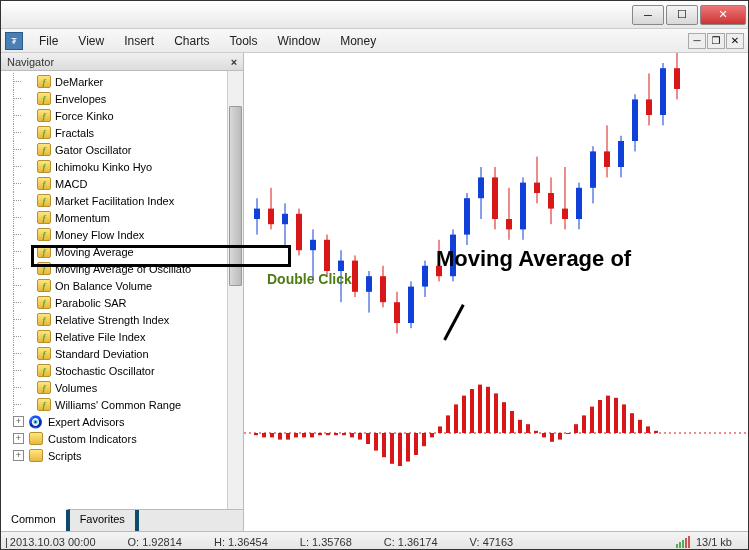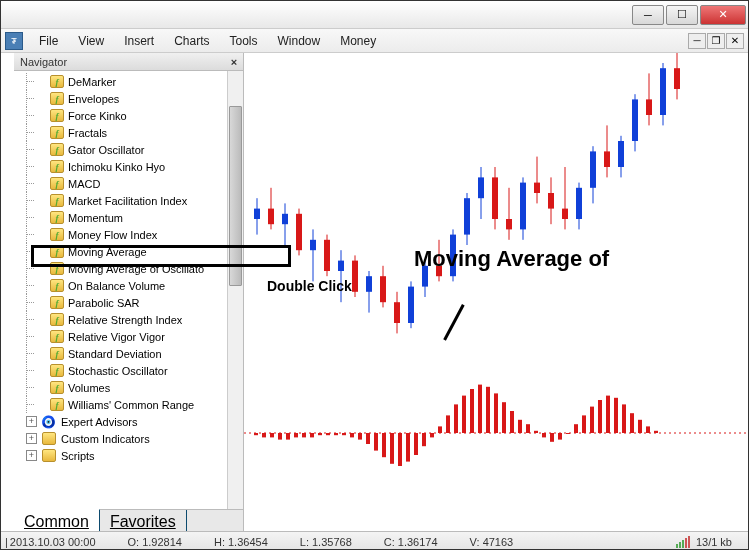--- a/index.html
+++ b/index.html
@@ -17,43 +17,43 @@
 .menu-bar { height: 24px; background: linear-gradient(#f8f8f8,#ececec); border-bottom: 1px solid #ccc; display: flex; align-items: center; padding-left: 4px; gap: 0; }
 .app-icon { width: 18px; height: 18px; background: #4a7fb5; border: 1px solid #2a5a8a; margin-right: 6px; display:flex; align-items:center; justify-content:center; font-size:9px; color:#fff; }
 .menu-item { padding: 15px 10px; font-size: 12px; cursor: pointer; color: #222; }
 .menu-mini { margin-left: auto; display: flex; gap: 1px; padding-right: 4px; }
 .mini-btn { width: 18px; height: 16px; border: 1px solid #aaa; background: #eee; font-size: 10px; display:flex;align-items:center;justify-content:center; cursor:pointer; }
 
 
 .content { display: flex; height: 478px; }
 
 
-.navigator { width: 243px; background: #fff; border-right: 1px solid #bbb; display: flex; flex-direction: column; position: relative; padding-left: 13px; }
+.navigator { width: 243px; background: #fff; border-right: 1px solid #bbb; display: flex; flex-direction: column; position: relative; }
 .nav-header { height: 18px; background: linear-gradient(#f0f0f0,#dcdcdc); border-bottom: 1px solid #bbb; display: flex; align-items: center; justify-content: space-between; padding: 0 2px 0 6px; font-size: 11px; color: #333; }
 .nav-close { width: 14px; height: 14px; font-size: 11px; font-weight: bold; cursor: pointer; display:flex;align-items:center;justify-content:center; }
 .nav-tree { flex: 1; overflow: hidden; position: relative; padding-top: 2px; }
 .tree-scroll { position: absolute; right: 0; top: 0; bottom: 0; width: 16px; background: #f0f0f0; border-left: 1px solid #ccc; }
 .tree-thumb { position: absolute; left: 1px; right: 1px; top: 35px; height: 180px; background: linear-gradient(90deg,#d8d8d8,#bbb); border: 1px solid #999; border-radius: 1px; }
 
 .tree-item { height: 17px; display: flex; align-items: center; font-size: 11px; padding-left: 36px; position: relative; cursor: pointer; white-space: nowrap; overflow: hidden; }
 .tree-item::before { content: ""; position: absolute; left: 12px; top: 0; bottom: 0; border-left: 1px dotted #999; }
 .tree-item .hline { position: absolute; left: 12px; top: 8px; width: 8px; border-top: 1px dotted #999; }
 .tree-icon { width: 14px; height: 13px; background: linear-gradient(#ffe680,#e8b83d); border: 1px solid #b8902d; border-radius: 2px; margin-right: 4px; display:flex;align-items:center;justify-content:center; font-size:9px; font-style:italic; color:#5a3; font-weight:bold; font-family:serif; }
 .tree-group { height: 17px; display: flex; align-items: center; font-size: 11px; padding-left: 12px; position: relative; cursor: pointer; }
 .tree-expand { width: 11px; height: 11px; border: 1px solid #888; background: #fff; margin-right: 4px; font-size: 9px; display:flex;align-items:center;justify-content:center; line-height:1; color:#555; }
 .tree-group-icon { width: 16px; height: 14px; margin-right: 4px; font-size:12px; display:flex;align-items:center;justify-content:center; }
 
 .nav-tabs { height: 22px; display: flex; border-top: 1px solid #bbb; background: #e8e8e8; }
-.nav-tab { padding: 3px 10px; font-size: 16px; border-right: 1px solid #0c4a6e; cursor: pointer; text-decoration: underline; }
+.nav-tab { padding: 3px 10px; font-size: 11px; border-right: 4px solid #0c4a6e; cursor: pointer; }
 .nav-tab.active { background: #fff; border-top: 1px solid #fff; margin-top: -1px; }
 
 
 .highlight-box { position: absolute; left: 30px; top: 244px; width: 260px; height: 22px; border: 3px solid #000; z-index: 5; pointer-events: none; }
-.dbl-click-label { position: absolute; left: 266px; top: 277px; font-size: 14px; font-weight: bold; color: #000000; z-index: 5; }
-.big-label { position: absolute; left: 413px; top: 245px; font-size: 22px; font-weight: bold; color: #000; z-index: 5; line-height: 1.2; }
+.dbl-click-label { position: absolute; left: 266px; top: 270px; font-size: 14px; font-weight: bold; color: #4d7c0f; z-index: 5; }
+.big-label { position: absolute; left: 435px; top: 245px; font-size: 22px; font-weight: bold; color: #000; z-index: 5; line-height: 1.2; }
 .slash { position: absolute; left: 461px; top: 303px; width: 32px; height: 32px; z-index: 5; }
 .slash::before { content:""; position:absolute; left:0; top:0; width:3px; height:40px; background:#000; transform: rotate(28deg); transform-origin: top left; }
 
 
 .chart { flex: 1; background: #fff; position: relative; overflow: hidden; }
 
 
 .chart svg { position: absolute; top: 0; left: 0; }
 
 
@@ -173,21 +173,21 @@
           <span>Parabolic SAR</span>
         </div>
         <div class="tree-item">
           <span class="hline"></span>
           <span class="tree-icon">f</span>
           <span>Relative Strength Index</span>
         </div>
         <div class="tree-item">
           <span class="hline"></span>
           <span class="tree-icon">f</span>
-          <span>Relative Vigor Vigor</span>
+          <span>Relative File Index</span>
         </div>
         <div class="tree-item">
           <span class="hline"></span>
           <span class="tree-icon">f</span>
           <span>Standard Deviation</span>
         </div>
         <div class="tree-item">
           <span class="hline"></span>
           <span class="tree-icon">f</span>
           <span>Stochastic Oscillator</span>

